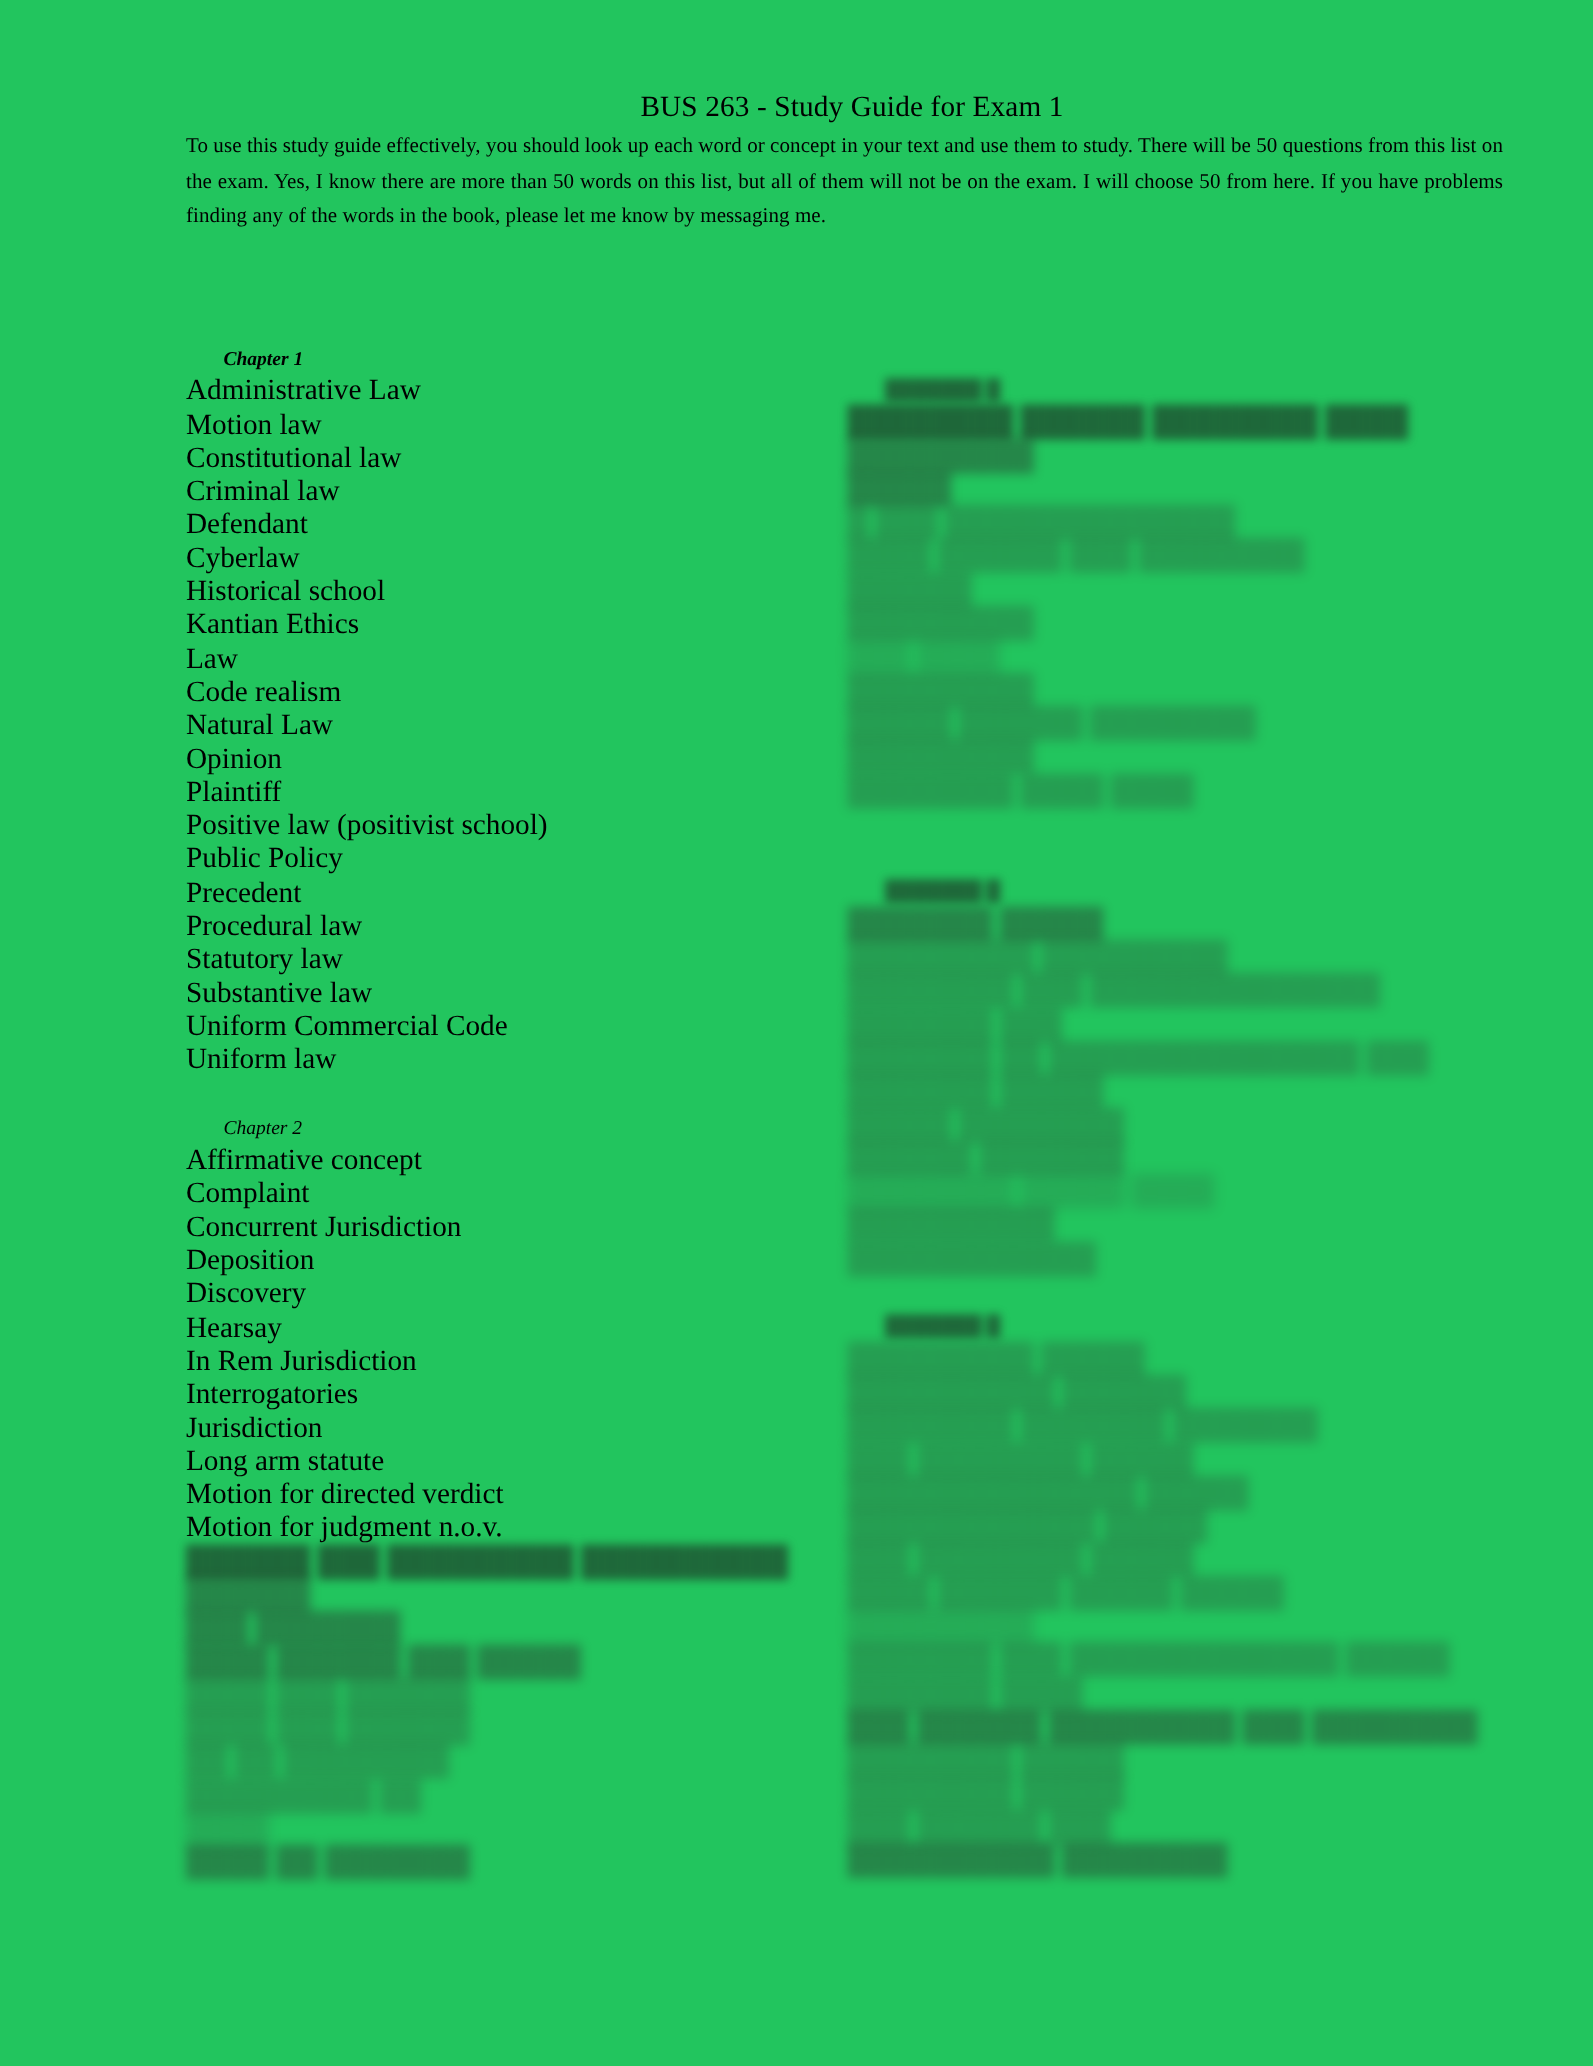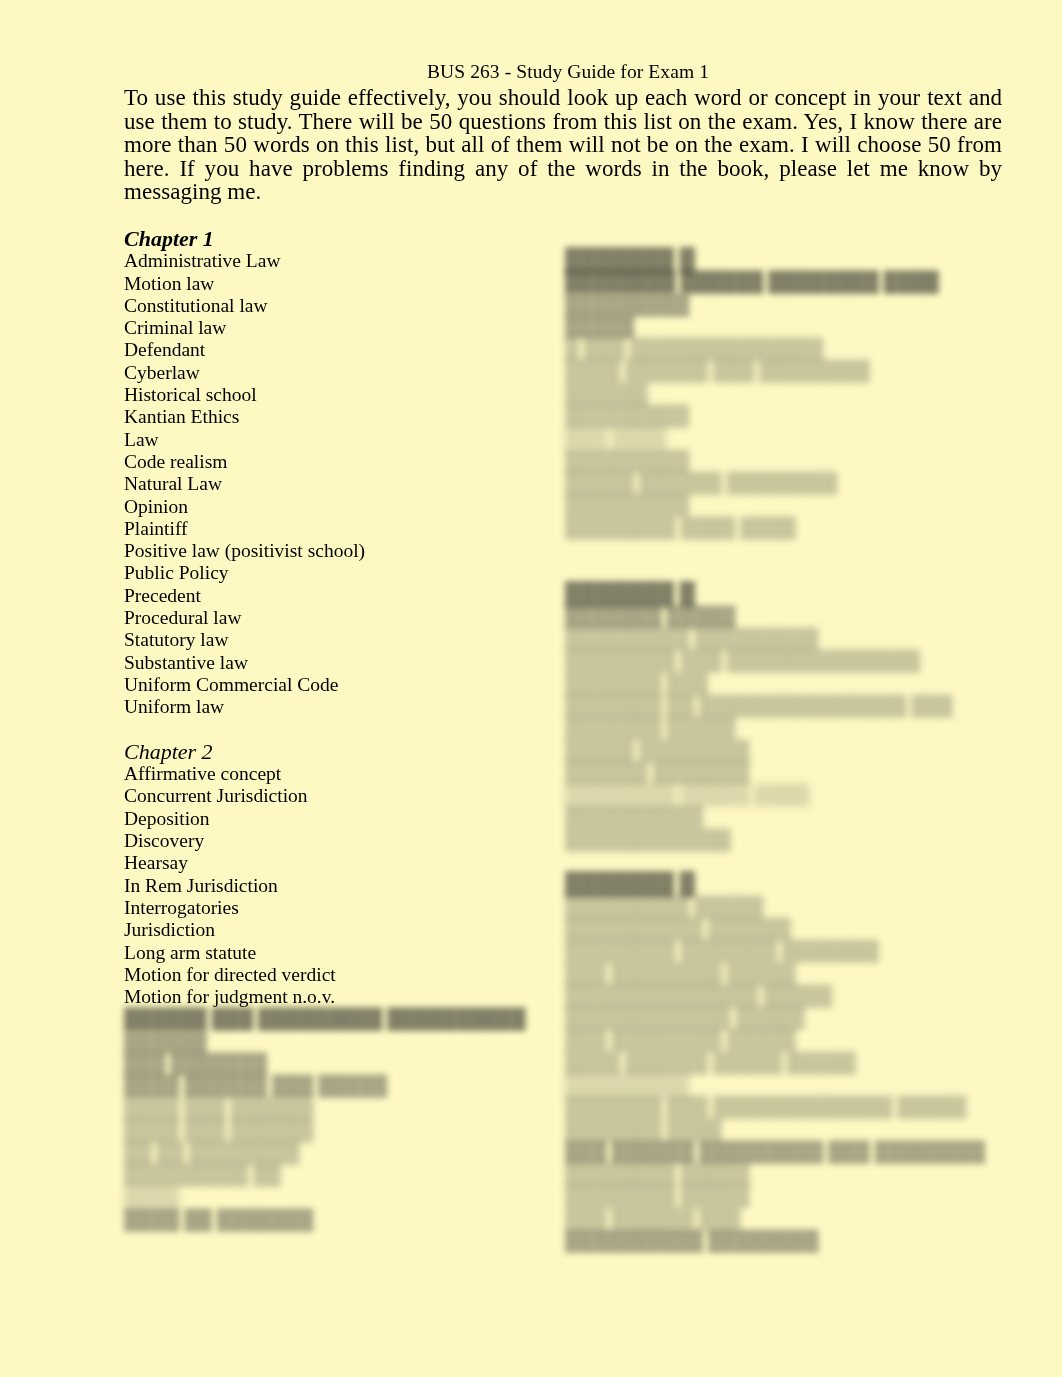--- a/index.html
+++ b/index.html
@@ -13,40 +13,40 @@
     width: 1062px;
     height: 1377px;
     overflow: hidden;
     position: relative;
   }
   .page {
     position: absolute;
     left: 0; top: 0;
     width: 1062px;
     height: 1377px;
-    background: #fef9c3;
+    background: #22c55e;
   }
 
   
   .doc-title {
     position: absolute;
     left: 124px;
     top: 60px;
     width: 888px;
     text-align: center;
     font-size: 19.5px;
     line-height: 24px;
     letter-spacing: 0.1px;
   }
   .intro-para {
     position: absolute;
     left: 124px;
     top: 86px;
     width: 878px;
-    font-size: 23px;
+    font-size: 14px;
     line-height: 23.6px;
     text-align: justify;
     text-justify: inter-word;
     letter-spacing: 0.05px;
   }
 
   
   .col-left {
     position: absolute;
     left: 124px;
@@ -59,24 +59,25 @@
     top: 249px;
     width: 430px;
   }
 
   .term-line {
     font-size: 19.5px;
     line-height: 22.3px;
     white-space: nowrap;
   }
   .chapter-head {
-    font-size: 22px;
+    font-size: 13px;
     line-height: 22.3px;
     font-style: italic;
     white-space: nowrap;
+    margin-left: 25px;
   }
   .chapter-head.strong {
     font-weight: bold;
   }
   .spacer {
     height: 22.3px;
   }
 
   
   .blurred {
@@ -141,20 +142,21 @@
     <div class="term-line">Statutory law</div>
     <div class="term-line">Substantive law</div>
     <div class="term-line">Uniform Commercial Code</div>
     <div class="term-line">Uniform law</div>
 
     <div class="spacer"></div>
 
     <div class="chapter-head">Chapter 2</div>
 
     <div class="term-line">Affirmative concept</div>
+    <div class="term-line">Complaint</div>
     <div class="term-line">Concurrent Jurisdiction</div>
     <div class="term-line">Deposition</div>
     <div class="term-line">Discovery</div>
     <div class="term-line">Hearsay</div>
     <div class="term-line">In Rem Jurisdiction</div>
     <div class="term-line">Interrogatories</div>
     <div class="term-line">Jurisdiction</div>
     <div class="term-line">Long arm statute</div>
     <div class="term-line">Motion for directed verdict</div>
     <div class="term-line">Motion for judgment n.o.v.</div>

